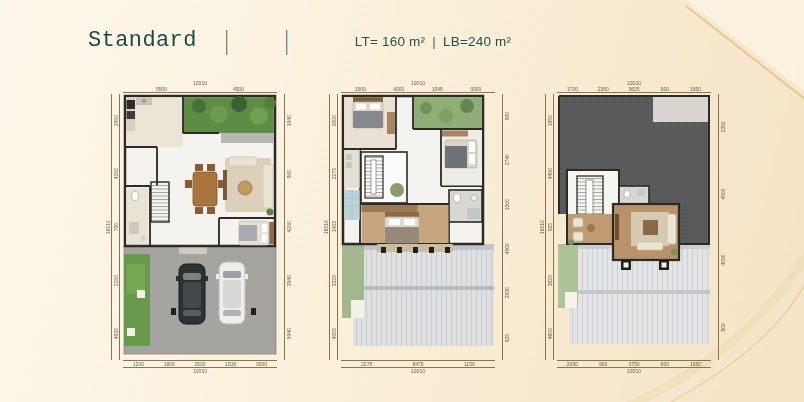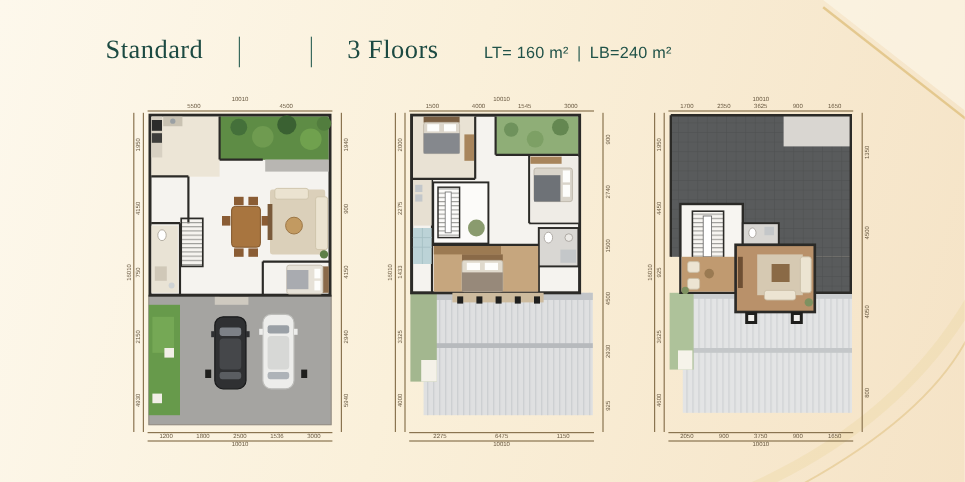--- a/index.html
+++ b/index.html
@@ -4,21 +4,21 @@
 <style>
   html,body{margin:0;padding:0;}
   body{
     width:804px;height:402px;position:relative;overflow:hidden;
     font-family:"Liberation Sans",sans-serif;
     background:linear-gradient(105deg,var(--cream1,#fdf8ec) 0%,#faf0da 45%,var(--cream2,#f5e3c6) 100%);
   }
   .bg-decor{position:absolute;inset:0;pointer-events:none;}
   
   .header{position:absolute;left:88px;top:28px;display:flex;align-items:baseline;color:var(--teal,#1c4a42);}
-  .h-item{font-family:Liberation Serif, serif;font-size:22px;letter-spacing:.4px;}
+  .h-item{font-family:Liberation Mono, monospace;font-size:22px;letter-spacing:.4px;}
   .h-sep{font-family:"Liberation Serif",serif;font-size:20px;margin:0 28px;color:#3a6a5e;font-weight:300;transform:scaleY(1.4);display:inline-block;}
   .h-area{margin-left:38px;font-size:13.5px;color:#215349;letter-spacing:.2px;}
   .h-area .a-sep{margin:0 7px;color:#3a6a5e;}
   
   .plan{position:absolute;width:192px;height:302px;}
   #plan1{left:104px;top:80px;} #plan2{left:322px;top:80px;} #plan3{left:538px;top:80px;}
   .plan svg{position:absolute;left:19px;top:14px;}
   .dim-seg{font-size:5px;color:#6a5a42;line-height:6px;padding:0 1px;text-align:center;flex:1;}
   .dim-row{position:absolute;left:19px;width:154px;display:flex;justify-content:space-around;height:6px;}
   .dim-row.lined{border-bottom:1px solid var(--dim,#8a7450);}
@@ -40,21 +40,20 @@
   <polygon points="686,0 804,0 804,92" fill="#fdf9ee" opacity="0.55"></polygon>
   <path d="M686 6 L806 100" stroke="#ddbd7a" stroke-width="2" opacity="0.75" fill="none"></path>
   <path d="M628 406 Q 748 352 808 252" stroke="#eed9a8" stroke-width="9" opacity="0.45" fill="none"></path>
   <path d="M664 406 Q 778 344 810 274" stroke="#ddbd7a" stroke-width="1.5" opacity="0.5" fill="none"></path>
 </svg>
 
 <div class="header">
   <span class="h-item">Standard</span>
   <span class="h-sep">|</span>
   <span class="h-sep">|</span>
-  <span class="h-item">3 Floors</span>
   <span class="h-area">
     <span>LT= 160 m²</span><span class="a-sep">|</span><span>LB=240 m²</span>
   </span>
 </div>
 
 <div class="plan" id="plan1">
   <div class="dim-row dt-total">
       <span class="dim-seg">10010</span>
     </div>
   <div class="dim-row dt-segs lined">

